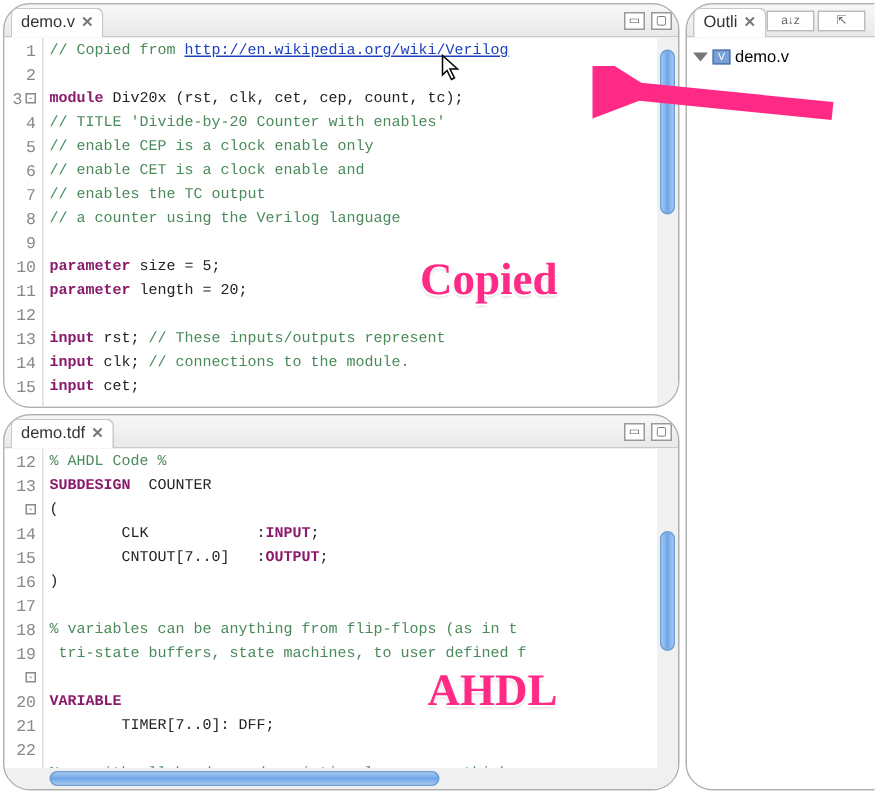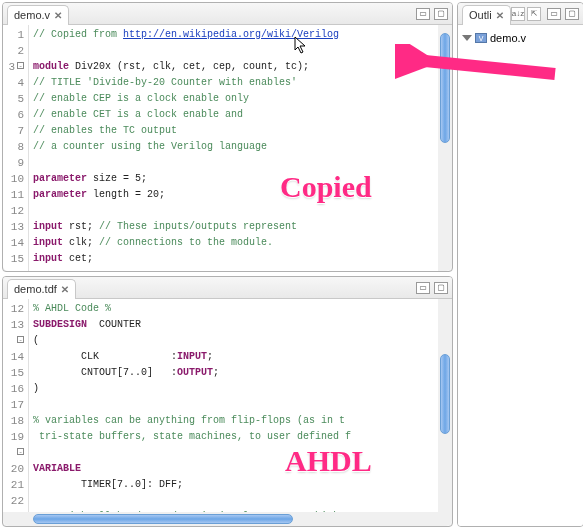--- a/index.html
+++ b/index.html
@@ -25,21 +25,21 @@
     padding: 2px;
   }
   .outline-col {
     flex: 1;
     display: flex;
     flex-direction: column;
     padding: 2px;
   }
   .view-panel {
     border: 1px solid #b0b0b0;
-    border-radius: 4px;
+    border-radius: 18px;
     background: #f4f4f4;
     display: flex;
     flex-direction: column;
     overflow: hidden;
   }
   .editor-top { flex: 1; min-height: 270px; }
   .editor-bottom { flex: 1; min-height: 240px; }
   .outline-panel { flex: 1; }
   .tab-row {
     display: flex;
@@ -167,21 +167,21 @@
   }
   .tree-icon-m {
     width: 12px; height: 10px;
     background: #b8d27a; border: 1px solid #8aa850;
     font-size: 7px; color:#555; text-align:center; line-height:10px;
   }
   .outline-toolbar {
     display:flex; gap:2px; padding-right:2px;
   }
   .mini-btn {
-    width:14px; height:14px; border:1px solid #bbb; background:#fff;
+    width:32px; height:14px; border:1px solid #bbb; background:#fff;
     font-size:8px; display:flex;align-items:center;justify-content:center;color:#666;
   }
   
   .overlay {
     position: absolute;
     font-family: "Comic Sans MS", "Marker Felt", cursive;
     font-size: 30px;
     font-weight: bold;
     color: #ff2a85;
     text-shadow: 0 1px 0 #fff, 0 2px 2px rgba(0,0,0,.15);

